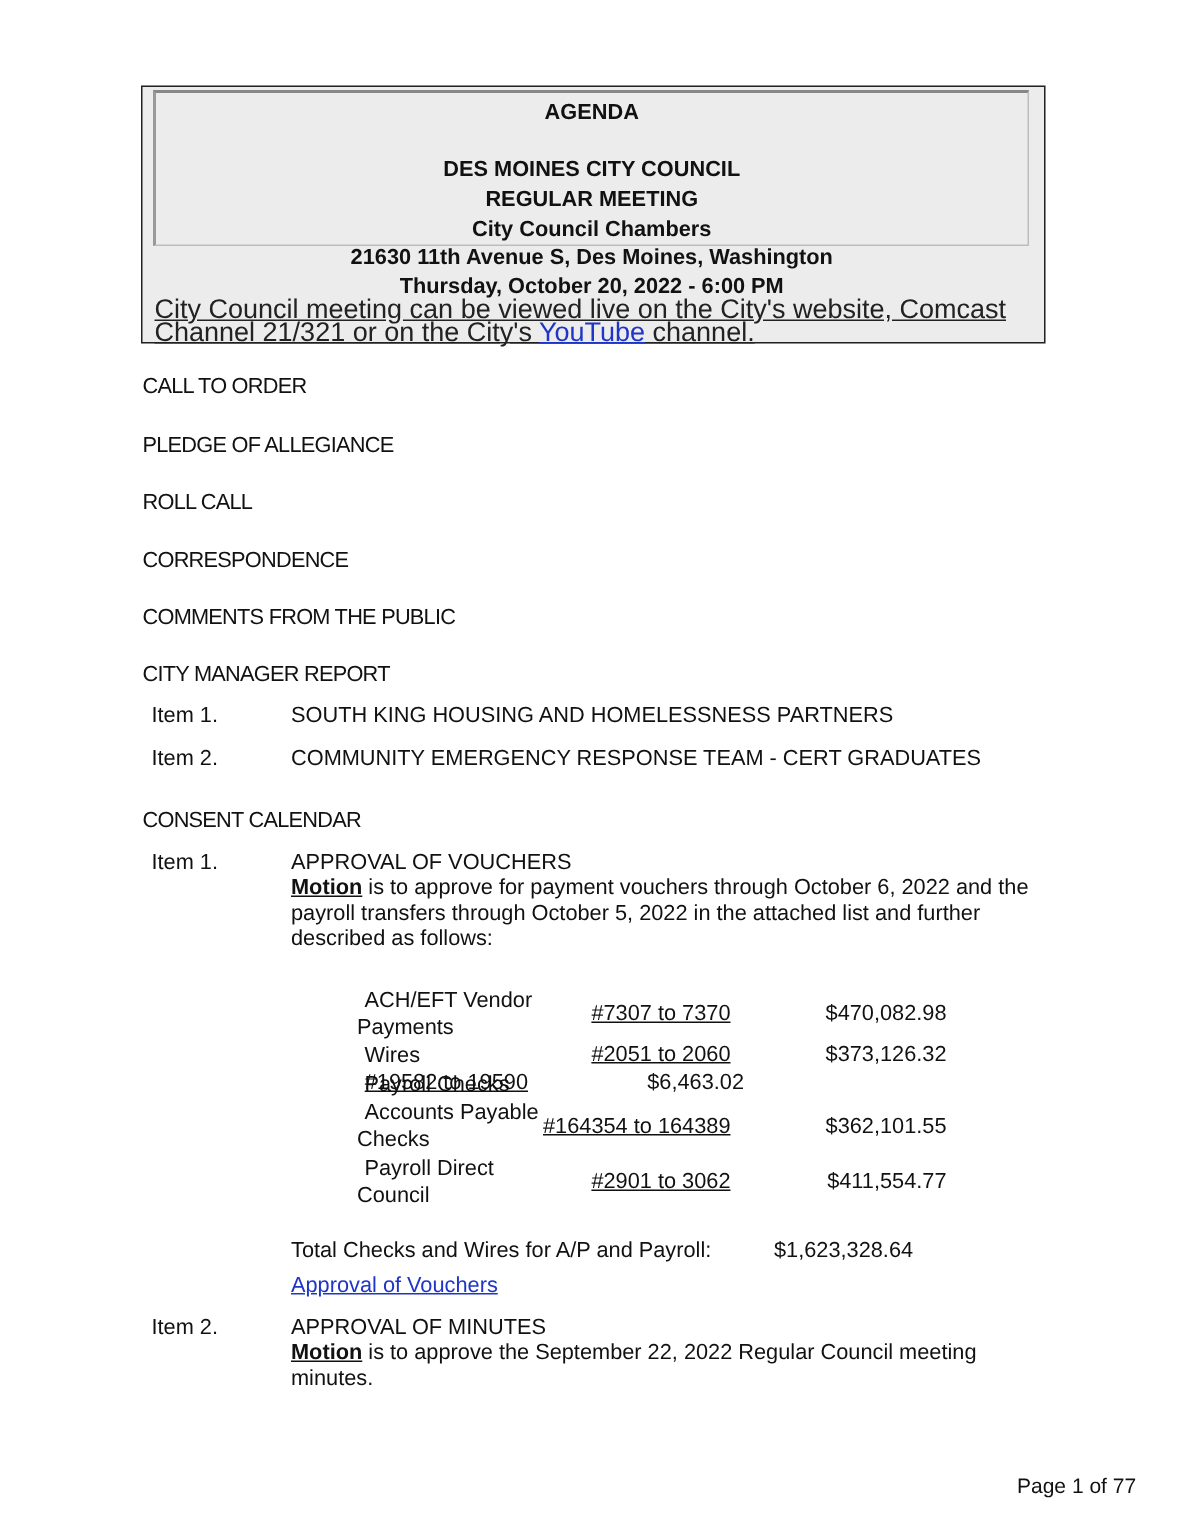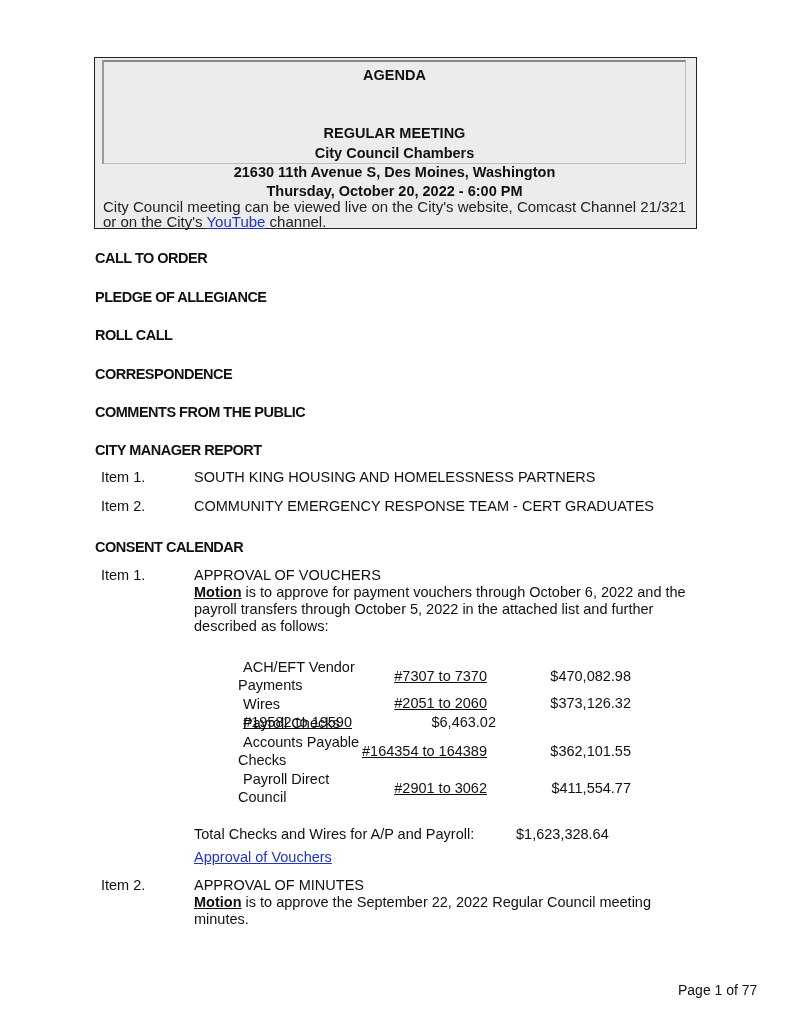--- a/index.html
+++ b/index.html
@@ -4,40 +4,41 @@
   <style>
     html, body { margin: 0; padding: 0; background: #ffffff; }
     body { width: 791px; height: 1024px; position: relative; overflow: hidden;
            font-family: "Liberation Sans", sans-serif; color: #111; }
     .header-box { position: absolute; left: 94px; top: 57px; width: 603px; height: 172px;
                   border: 1.5px solid #222; background: #ececec; box-sizing: border-box; }
     .header-inner { position: absolute; left: 7px; top: 2px; width: 584px; height: 104px;
                     border: 1px solid #bdbdbd; border-top: 2px solid #888; border-left: 2px solid #999; box-sizing: border-box; }
     .hl { position: absolute; left: 0; width: 100%; text-align: center; font-weight: bold;
           font-size: 14.5px; }
-    .note { position: absolute; left: 8px; top: 141px; width: 590px; font-size: 15px; line-height: 15px; color: #222; }
+    .note { position: absolute; left: 8px; top: 141px; width: 590px; font-size: 18px; line-height: 15px; color: #222; text-decoration: underline; }
     .note a { color: #1f35c7; text-decoration: underline; }
-    .section { position: absolute; left: 95px; font-weight: bold; font-size: 14.5px; letter-spacing: -0.5px; }
+    .section { position: absolute; left: 95px; font-weight: normal; font-size: 14.5px; letter-spacing: -0.5px; }
     .item-num { position: absolute; left: 101px; font-size: 14.5px; }
     .item-text { position: absolute; left: 194px; font-size: 14.5px; }
     .para { position: absolute; left: 194px; font-size: 14.5px; line-height: 17px; width: 500px; }
     .motion { font-weight: bold; text-decoration: underline; }
     .row { position: absolute; font-size: 14.5px; }
     .lbl { position: absolute; left: 200px; line-height: 18px; margin-left: 38px; }
     .rng { position: absolute; right: 304px; text-align: left; white-space: nowrap; text-decoration: underline; }
     .amt { position: absolute; right: 160px; text-align: right; white-space: nowrap; }
     .link { color: #1f35c7; text-decoration: underline; }
     .page-num { position: absolute; left: 678px; top: 982px; font-size: 14px; }
   </style>
 </head>
 <body>
 
 <div class="header-box">
   <div class="header-inner">
     <div class="hl" style="top:5px">AGENDA</div>
+    <div class="hl" style="top:43px">DES MOINES CITY COUNCIL</div>
     <div class="hl" style="top:63px">REGULAR MEETING</div>
     <div class="hl" style="top:83px">City Council Chambers</div>
     <div class="hl" style="top:102px">21630 11th Avenue S, Des Moines, Washington</div>
     <div class="hl" style="top:121px">Thursday, October 20, 2022 - 6:00 PM</div>
   </div>
   <div class="note"><span>City Council meeting can be viewed live on the City's website, Comcast Channel 21/321 or on the City's</span> <a>YouTube</a> <span>channel.</span></div>
 </div>
 
 <div class="section" style="top:250px">CALL TO ORDER</div>
 <div class="section" style="top:289px">PLEDGE OF ALLEGIANCE</div>

